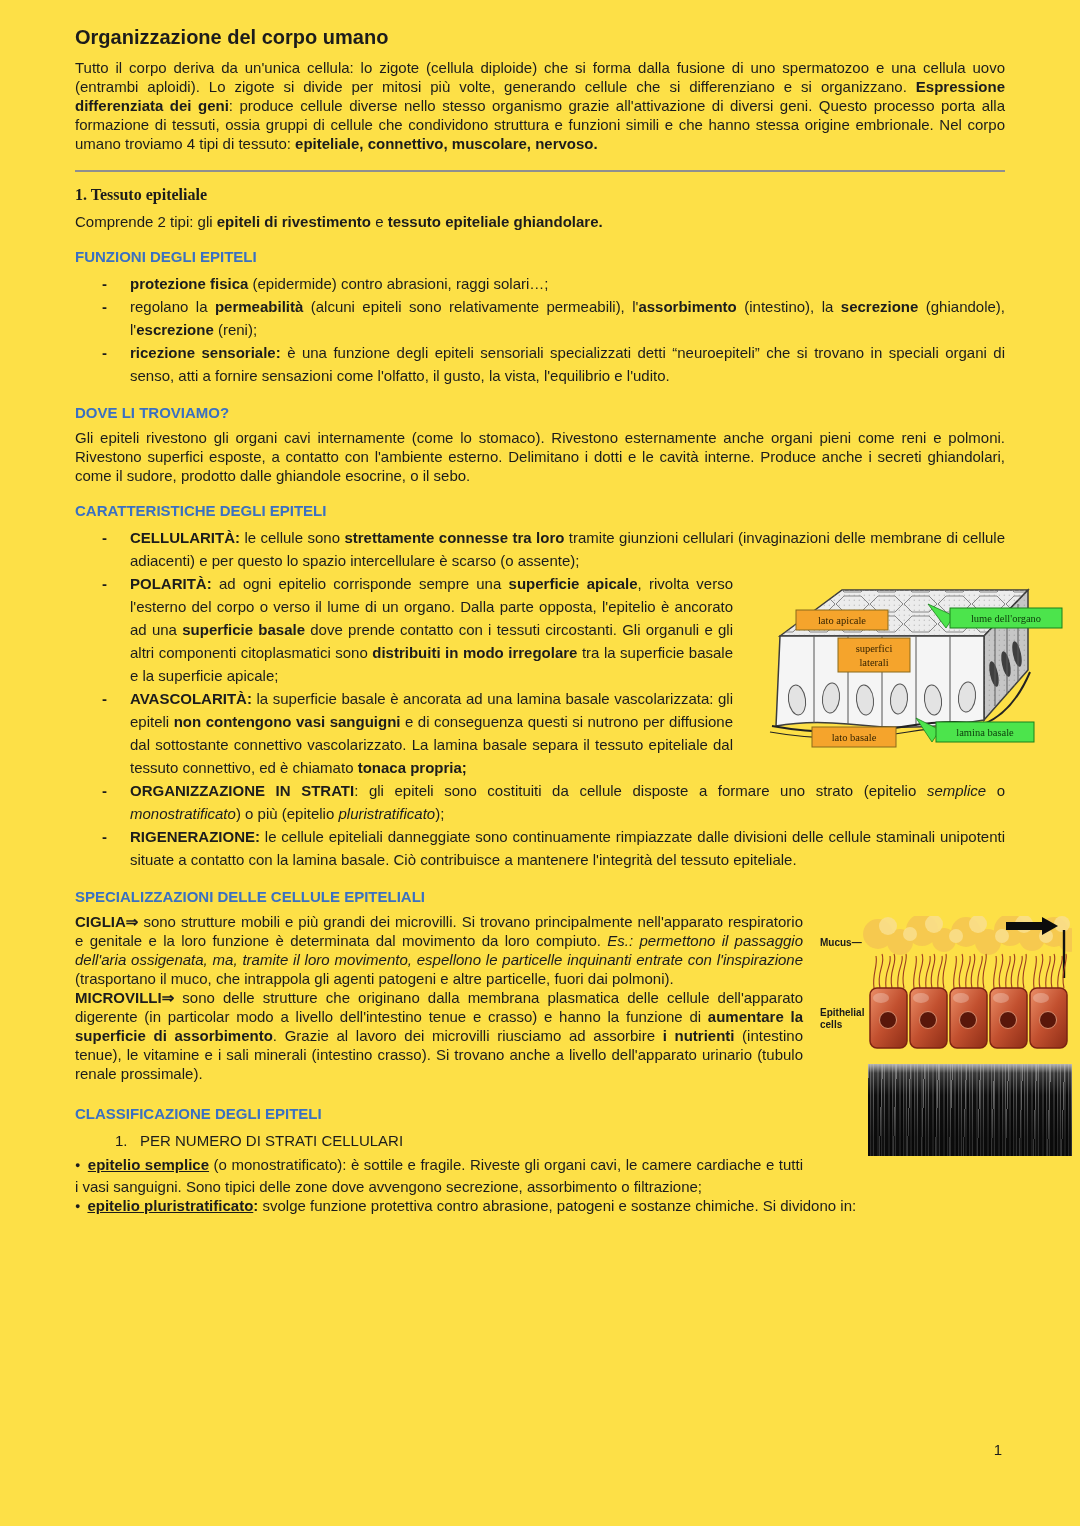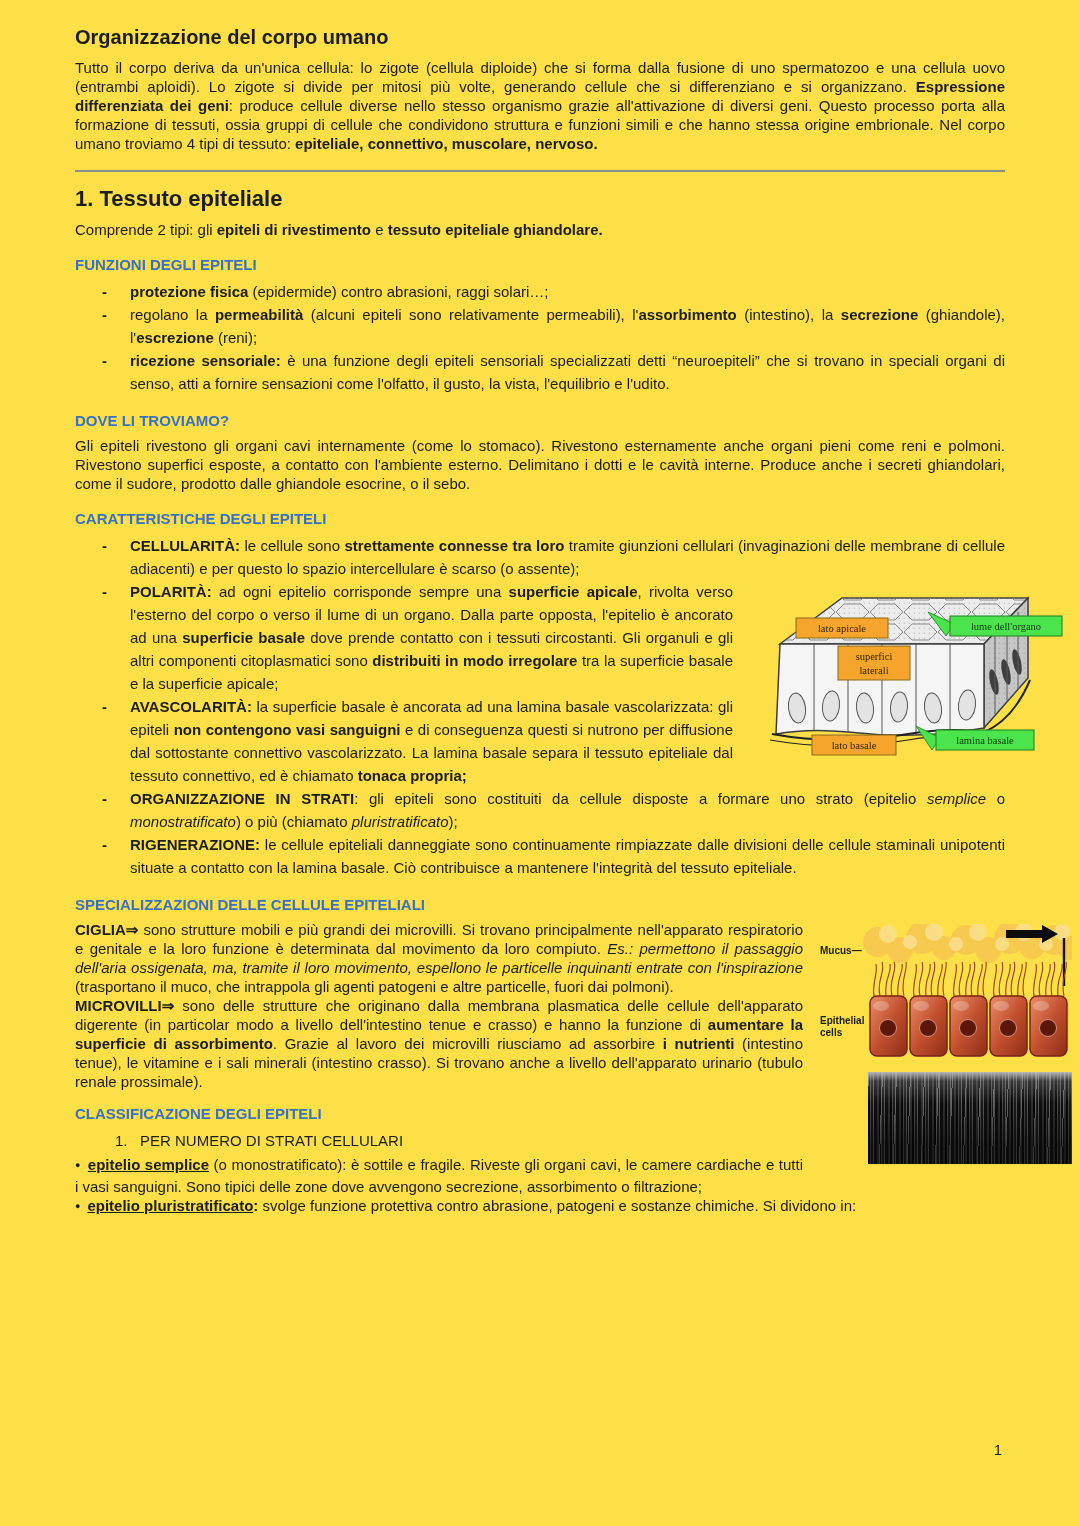--- a/index.html
+++ b/index.html
@@ -2,21 +2,21 @@
 <html><head>
 <meta charset="utf-8">
 <style>
   html,body{margin:0;padding:0;background:#ffffff;}
   .page{
     position:relative; width:1080px; height:1526px; background:#fde047;
     box-sizing:border-box; padding:26px 75px 0 75px; overflow:hidden;
     font-family:"Liberation Sans", sans-serif; color:#1c1c1c;
   }
   .title{font-size:20px; font-weight:bold; margin:0 0 9px 0;}
-  .h2{font-size:22px; font-weight:bold; margin:14px 0 8px 0;}
+  .h2{font-size:16px; font-weight:bold; margin:14px 0 8px 0;font-family:Liberation Serif, serif;}
   .h3{font-size:15px; font-weight:bold; color:#3a70c2; margin:17px 0 7px 0; text-align:left;}
   .para{font-size:15px; line-height:19px; text-align:justify; margin:0;}
   .sep{border:none; border-top:2px solid #8f8f8f; margin:17px 0 0 0;}
   .sb{font-weight:bold;} .si{font-style:italic;} .su{text-decoration:underline;}
   ul.dash{list-style:none; margin:0 0 0 0; padding:0;}
   ul.dash>li{position:relative; padding-left:55px; font-size:15px; line-height:23px; text-align:justify;}
   ul.dash>li::before{content:"-"; position:absolute; left:27px; top:0; font-weight:bold;}
   ul.dash2>li{padding-left:40px;}
   ul.dash2>li::before{left:12px;}
   .numbered{font-size:15px; line-height:23px; margin:3px 0 3px 40px; text-align:left;}
@@ -120,21 +120,21 @@
         <text class="diagram-label" x="86" y="167" text-anchor="middle">lato basale</text>
       </g>
       <g>
         <polygon points="172,156 148,144 164,168" fill="#4ce44c" stroke="#1a801a" stroke-width="0.8"></polygon>
         <rect x="168" y="148" width="98" height="20" fill="#4ce44c" stroke="#1a801a"></rect>
         <text class="diagram-label-green" x="217" y="162" text-anchor="middle">lamina basale</text>
       </g>
     </svg>
         </div><span class="sb">POLARITÀ:</span><span> ad ogni epitelio corrisponde sempre una </span><span class="sb">superficie apicale</span><span>, rivolta verso l'esterno del corpo o verso il lume di un organo. Dalla parte opposta, l'epitelio è ancorato ad una </span><span class="sb">superficie basale</span><span> dove prende contatto con i tessuti circostanti. Gli organuli e gli altri componenti citoplasmatici sono </span><span class="sb">distribuiti in modo irregolare</span><span> tra la superficie basale e la superficie apicale;</span></li>
     <li><span class="sb">AVASCOLARITÀ:</span><span> la superficie basale è ancorata ad una lamina basale vascolarizzata: gli epiteli </span><span class="sb">non contengono vasi sanguigni</span><span> e di conseguenza questi si nutrono per diffusione dal sottostante connettivo vascolarizzato. La lamina basale separa il tessuto epiteliale dal tessuto connettivo, ed è chiamato </span><span class="sb">tonaca propria;</span></li>
-    <li><span class="sb">ORGANIZZAZIONE IN STRATI</span><span>: gli epiteli sono costituiti da cellule disposte a formare uno strato (epitelio </span><span class="si">semplice</span><span> o </span><span class="si">monostratificato</span><span>) o più (chiamato </span><span class="si">pluristratificato</span><span>);</span></li>
+    <li><span class="sb">ORGANIZZAZIONE IN STRATI</span><span>: gli epiteli sono costituiti da cellule disposte a formare uno strato (epitelio </span><span class="si">semplice</span><span> o </span><span class="si">monostratificato</span><span>) o più (epitelio </span><span class="si">pluristratificato</span><span>);</span></li>
     <li><span class="sb">RIGENERAZIONE:</span><span> le cellule epiteliali danneggiate sono continuamente rimpiazzate dalle divisioni delle cellule staminali unipotenti situate a contatto con la lamina basale.  Ciò contribuisce a mantenere l'integrità del tessuto epiteliale.</span></li>
   </ul>
 
   <h3 class="h3">SPECIALIZZAZIONI DELLE CELLULE EPITELIALI</h3>
 
   <div class="cilia-float">
     <svg width="254" height="138" viewBox="0 0 254 138">
       <defs>
         <linearGradient id="cellG" x1="0" y1="0" x2="1" y2="1">
           <stop offset="0" stop-color="#ec8f68"></stop>
@@ -211,21 +211,21 @@
       <text class="fig-label" x="2" y="30">Mucus—</text>
       <text class="fig-label" x="2" y="100">Epithelial</text>
       <text class="fig-label" x="2" y="112">cells</text>
     </svg>
     <div class="micrograph"></div>
   </div>
 
   <p class="para" style="margin-top:6px;"><span class="sb">CIGLIA⇒</span><span> sono strutture mobili e più grandi dei microvilli. Si trovano principalmente nell'apparato respiratorio e genitale e la loro funzione è determinata dal movimento da loro compiuto. </span><span class="si">Es.: permettono il passaggio dell'aria ossigenata, ma, tramite il loro movimento, espellono le particelle inquinanti entrate con l'inspirazione</span><span> (trasportano il muco, che intrappola gli agenti patogeni e altre particelle, fuori dai polmoni).</span></p>
   <p class="para"><span class="sb">MICROVILLI⇒</span><span> sono delle strutture che originano dalla membrana plasmatica delle cellule dell'apparato digerente (in particolar modo a livello dell'intestino tenue e crasso) e hanno la funzione di </span><span class="sb">aumentare la superficie di assorbimento</span><span>. Grazie al lavoro dei microvilli riusciamo ad assorbire </span><span class="sb">i nutrienti</span><span> (intestino tenue), le vitamine e i sali minerali (intestino crasso). Si trovano anche a livello dell'apparato urinario (tubulo renale prossimale).</span></p>
 
-  <h3 class="h3" style="margin-top:14px;">CLASSIFICAZIONE DEGLI EPITELI</h3>
+  <h3 class="h3" style="margin-top:22px;">CLASSIFICAZIONE DEGLI EPITELI</h3>
   <p class="numbered">1. &nbsp; PER NUMERO DI STRATI CELLULARI</p>
   <p class="para dot"><span class="sb su">epitelio semplice</span><span> (o monostratificato): è sottile e fragile. Riveste gli organi cavi, le camere cardiache e tutti i vasi sanguigni. Sono tipici delle zone dove avvengono secrezione, assorbimento o filtrazione;</span></p>
   <p class="para dot"><span class="sb su">epitelio pluristratificato</span><span class="sb">:</span><span> svolge funzione protettiva contro abrasione, patogeni e sostanze chimiche. Si dividono in:</span></p>
   <ul class="dash dash2">
   </ul>
 
   <div class="pagenum">1</div>
 </div>
 
 </body></html>

